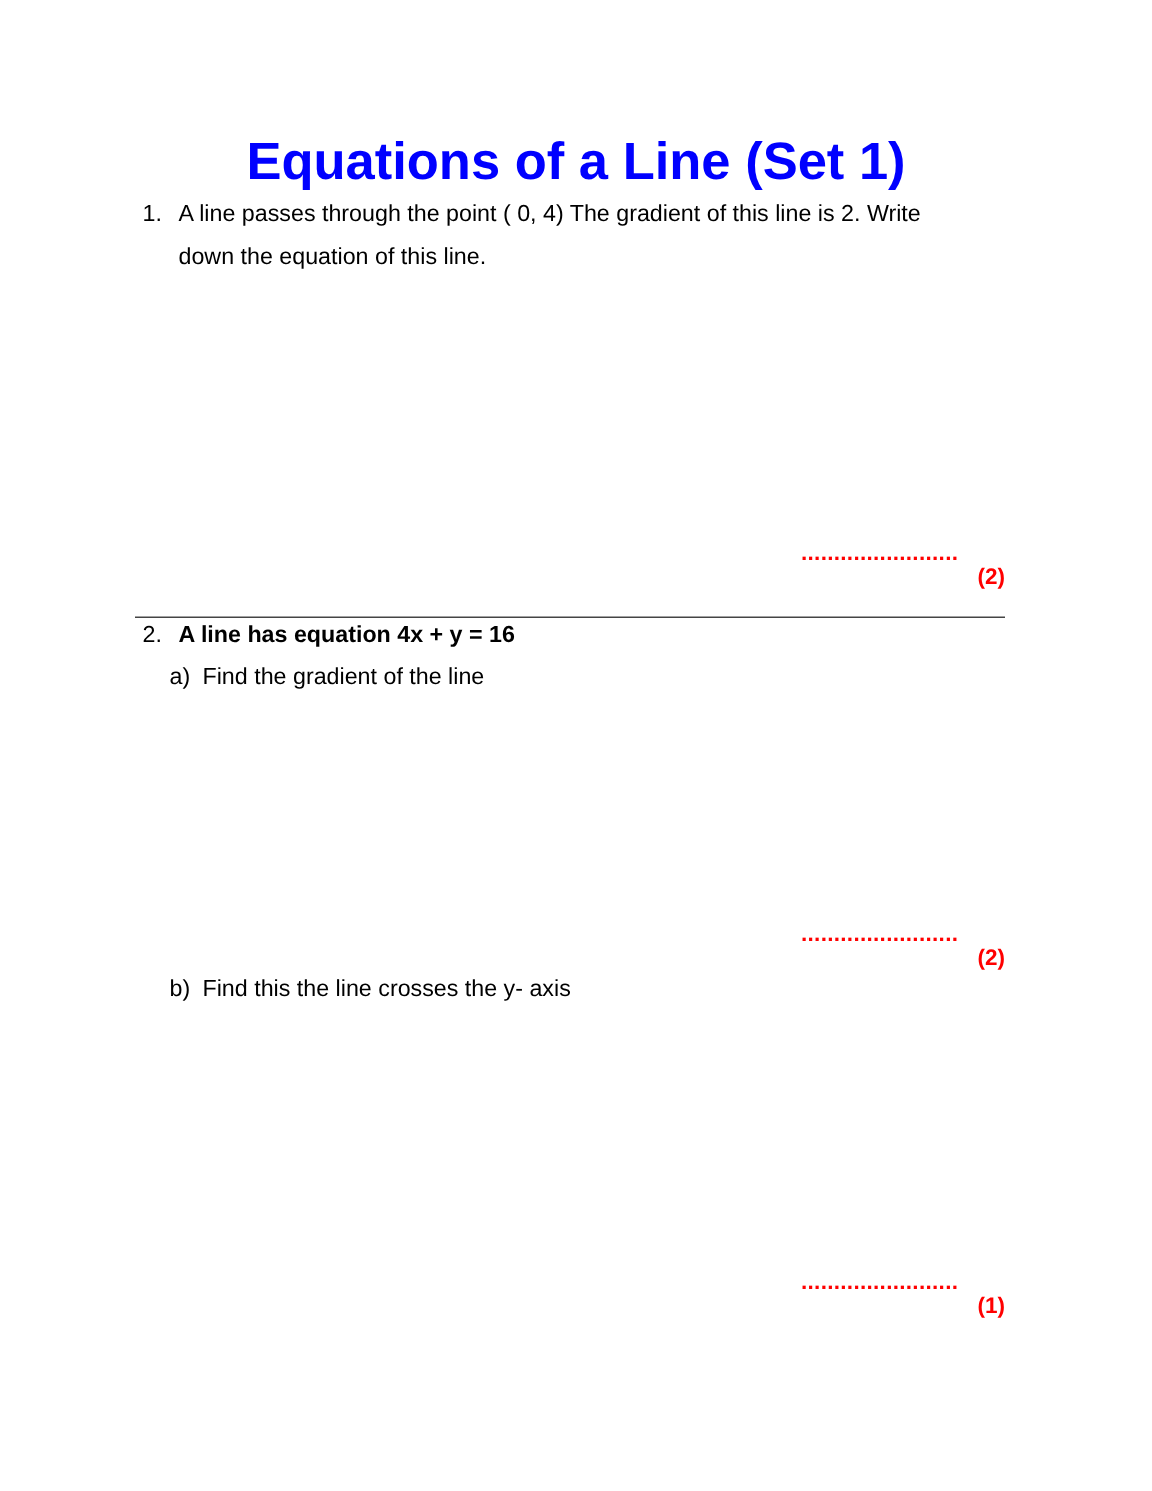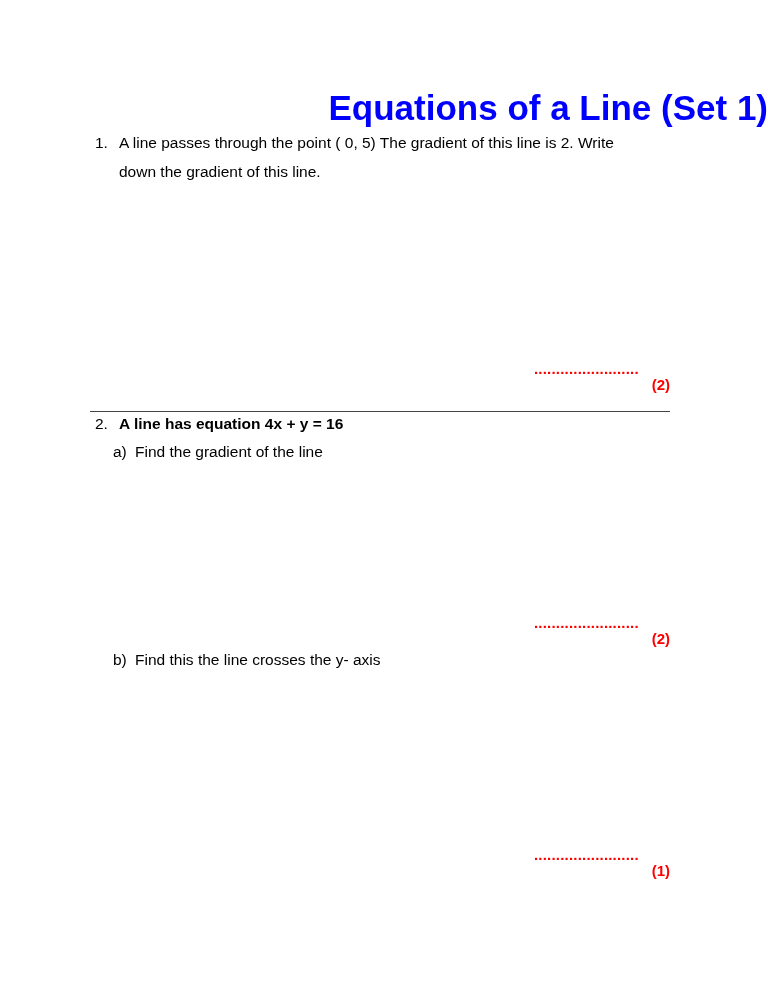--- a/index.html
+++ b/index.html
@@ -1,34 +1,34 @@
 <!DOCTYPE html>
 <html><head>
   <meta charset="utf-8">
   <style>
     html, body { margin: 0; padding: 0; background: #ffffff; }
     body { width: 768px; height: 994px; position: relative; overflow: hidden;
            font-family: "Liberation Sans", sans-serif; color: #000; }
-    .title { position: absolute; top: 86px; left: 0; width: 768px; text-align: right;
+    .title { position: absolute; top: 86px; left: 0; width: 768px; text-align: center;
              font-size: 35px; font-weight: bold; color: #0000ff; line-height: 44px; margin: 0; }
     .q { position: absolute; font-size: 15.5px; line-height: 20px; }
     .answer { position: absolute; left: 534px; width: 136px; text-align: right; color: #ff0000; font-weight: bold; }
     .dots { font-size: 15px; letter-spacing: 0.2px; line-height: 14px; height: 14px; overflow: hidden; white-space: nowrap; text-align: left; }
     .marks { font-size: 15px; line-height: 18px; }
     .divider { position: absolute; left: 90px; width: 580px; top: 411px; height: 0; border-top: 1px solid #444; }
   </style>
 </head>
 <body>
 
 <h1 class="title">Equations of a Line (Set 1)</h1>
 
 <div>
   <span class="q" style="top:133px;left:95px;">1.</span>
-  <span class="q" style="top:133px;left:119px;">A line passes through the point ( 0, 5) The gradient of this line is 2. Write</span>
-  <span class="q" style="top:162px;left:119px;">down the gradient of this line.</span>
+  <span class="q" style="top:133px;left:119px;">A line passes through the point ( 0, 4) The gradient of this line is 2. Write</span>
+  <span class="q" style="top:162px;left:119px;">down the equation of this line.</span>
   <div class="answer" style="top:362px;">
     <div class="dots">........................</div>
     <div class="marks">(2)</div>
   </div>
 </div>
 
 <div class="divider"></div>
 
 <div>
   <span class="q" style="top:414px;left:95px;">2.</span>

